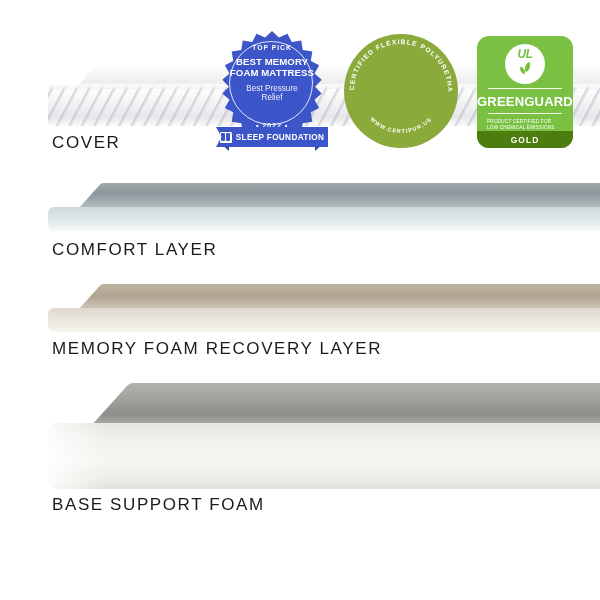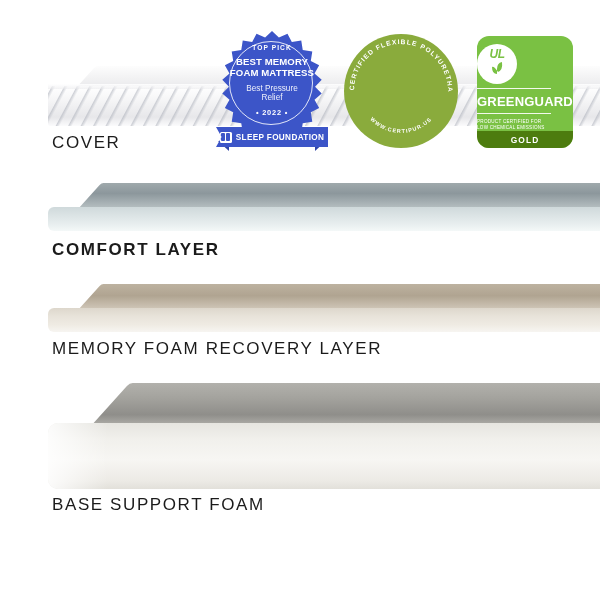--- a/index.html
+++ b/index.html
@@ -213,21 +213,21 @@
   }
   .seal-sub {
     margin-top: 5px;
     font-size: 8.2px;
     line-height: 9.6px;
     font-weight: normal;
     color: #eef0fb;
     width: 86px;
   }
   .seal-year {
-    margin-top: 5px;
+    margin-top: 18px;
     font-size: 7.4px;
     font-weight: bold;
     letter-spacing: 0.8px;
   }
   .ribbon {
     position: absolute;
     left: 0;
     top: 96px;
     width: 112px;
     height: 20px;
@@ -327,21 +327,21 @@
   
   #greenguard-badge { left: 477px; top: 36px; width: 96px; height: 112px; }
   .gg-body {
     position: absolute;
     inset: 0;
     background: #7ac143;
     border-radius: 12px;
     overflow: hidden;
     display: flex;
     flex-direction: column;
-    align-items: flex-start;
+    align-items: center;
   }
   .gg-ul {
     margin-top: 8px;
     width: 40px; height: 40px;
     border-radius: 50%;
     background: #ffffff;
     position: relative;
     display: flex;
     align-items: flex-start;
     justify-content: center;
@@ -414,21 +414,21 @@
     <div class="cover-top"></div>
     <div class="cover-front"></div>
     <div class="cover-seam"></div>
   </div>
   <div class="layer-label" style="left:52px; top:133px;">COVER</div>
 
   <div class="slab" id="comfort-slab">
     <div class="top"></div>
     <div class="front"></div>
   </div>
-  <div class="layer-label" style="left:52px; top:240px;font-weight:bold;">COMFORT LAYER</div>
+  <div class="layer-label" style="left:52px; top:240px;">COMFORT LAYER</div>
 
   <div class="slab" id="memory-slab">
     <div class="top"></div>
     <div class="front"></div>
   </div>
   <div class="layer-label" style="left:52px; top:339px;">MEMORY FOAM RECOVERY LAYER</div>
 
   <div class="slab" id="base-slab">
     <div class="top"></div>
     <div class="front"></div>

